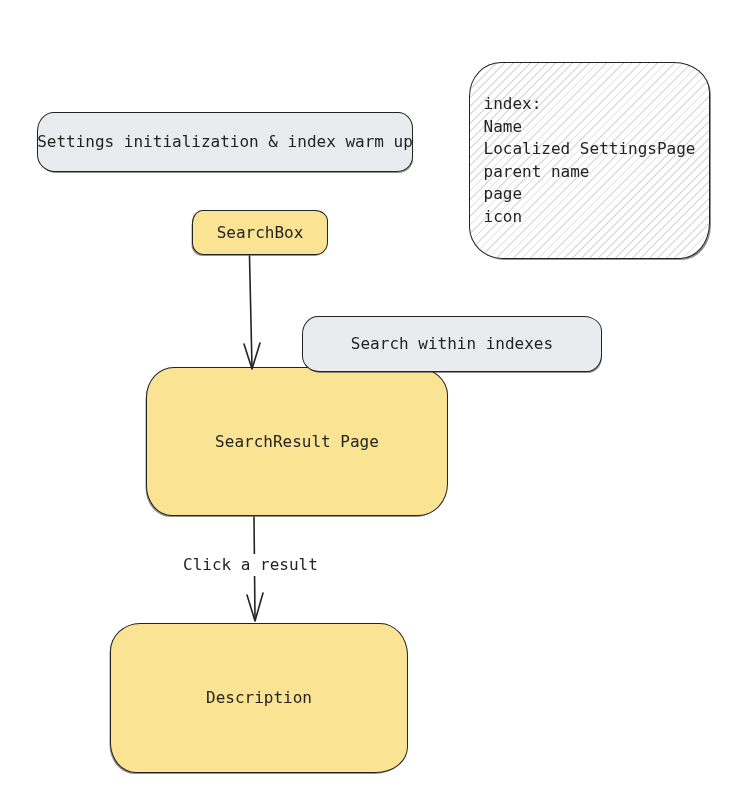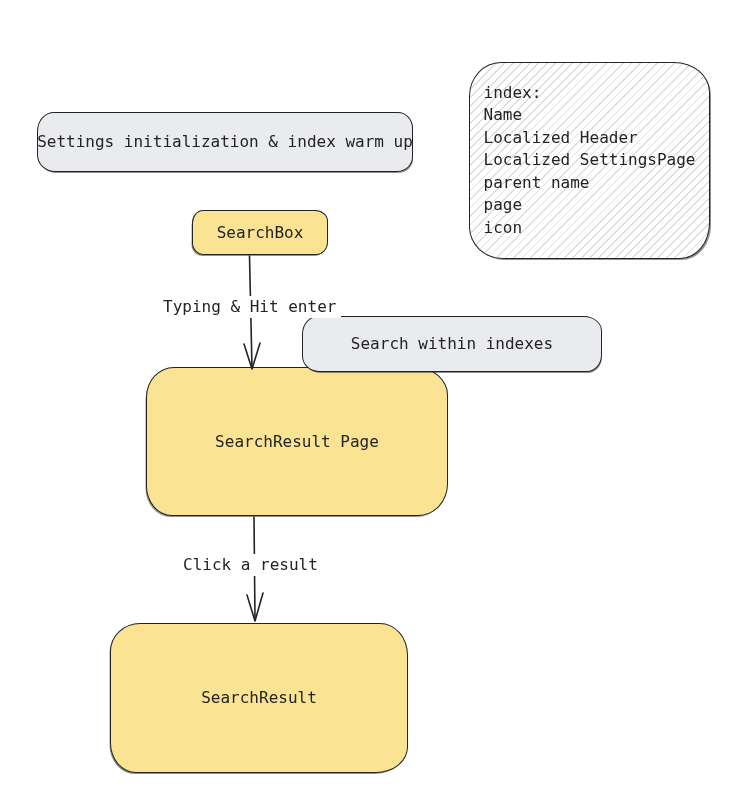--- a/index.html
+++ b/index.html
@@ -61,47 +61,45 @@
 
   <div class="box yellow" id="node-searchbox">
     <span>SearchBox</span>
   </div>
 
   <div class="box yellow" id="node-searchresult">
     <span>SearchResult Page</span>
   </div>
 
   <div class="box yellow" id="node-settingspage">
-    <span>SearchResult</span>
+    <span>Description</span>
   </div>
 
   <svg class="arrows" width="750" height="806" viewBox="0 0 750 806">
     <g>
       <line x1="249.5" y1="256" x2="252" y2="368"></line>
       <polyline points="244,344 252,369 260,343"></polyline>
     </g>
     <g>
       <line x1="254" y1="517" x2="255" y2="620"></line>
       <polyline points="247,595 255,621 263,593"></polyline>
     </g>
   </svg>
 
   <div class="box hatch layer-top" id="node-index">
     <div class="index-lines">
       <div>index:</div>
       <div>Name</div>
-      <div>Localized Header</div>
       <div>Localized SettingsPage</div>
       <div>parent name</div>
       <div>page</div>
       <div>icon</div>
     </div>
   </div>
 
   <div class="box gray layer-top" id="node-searchwithin">
     <span>Search within indexes</span>
   </div>
 
 
-  <div class="edge-label" id="edge-label-typing">Typing &amp; Hit enter</div>
   <div class="edge-label" id="edge-label-click">Click a result</div>
 
 </div>
 
 </body></html>

